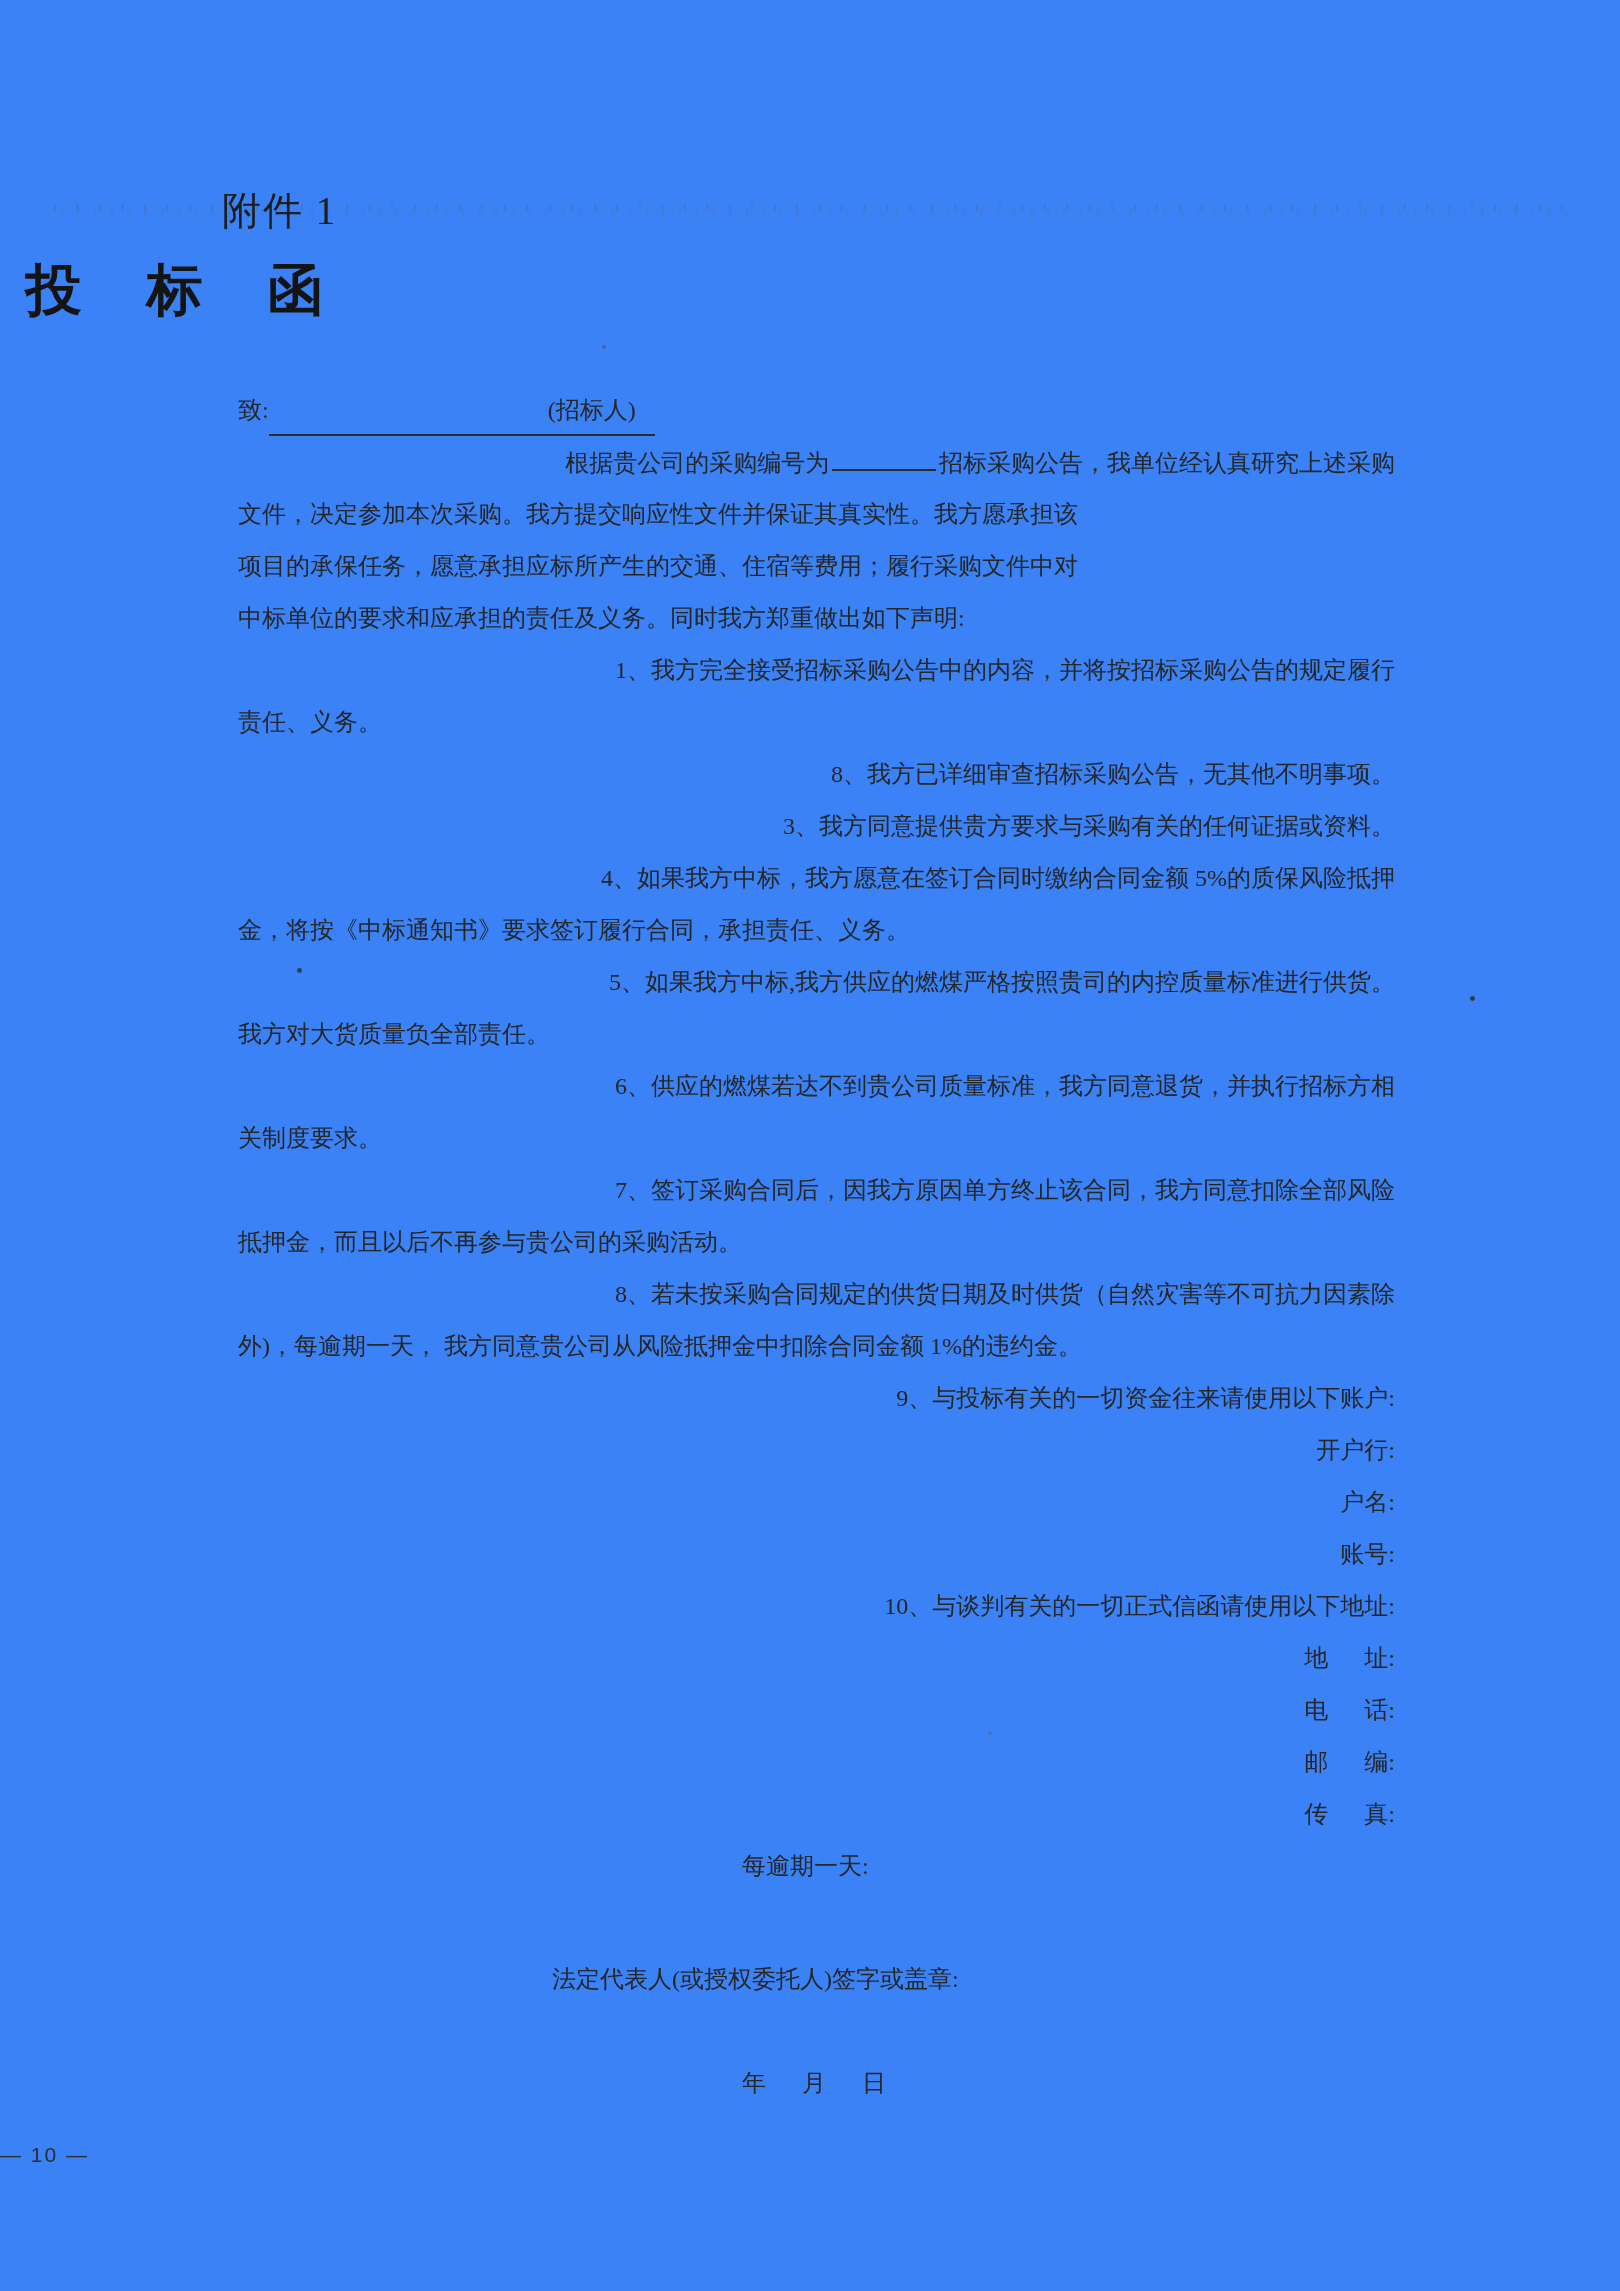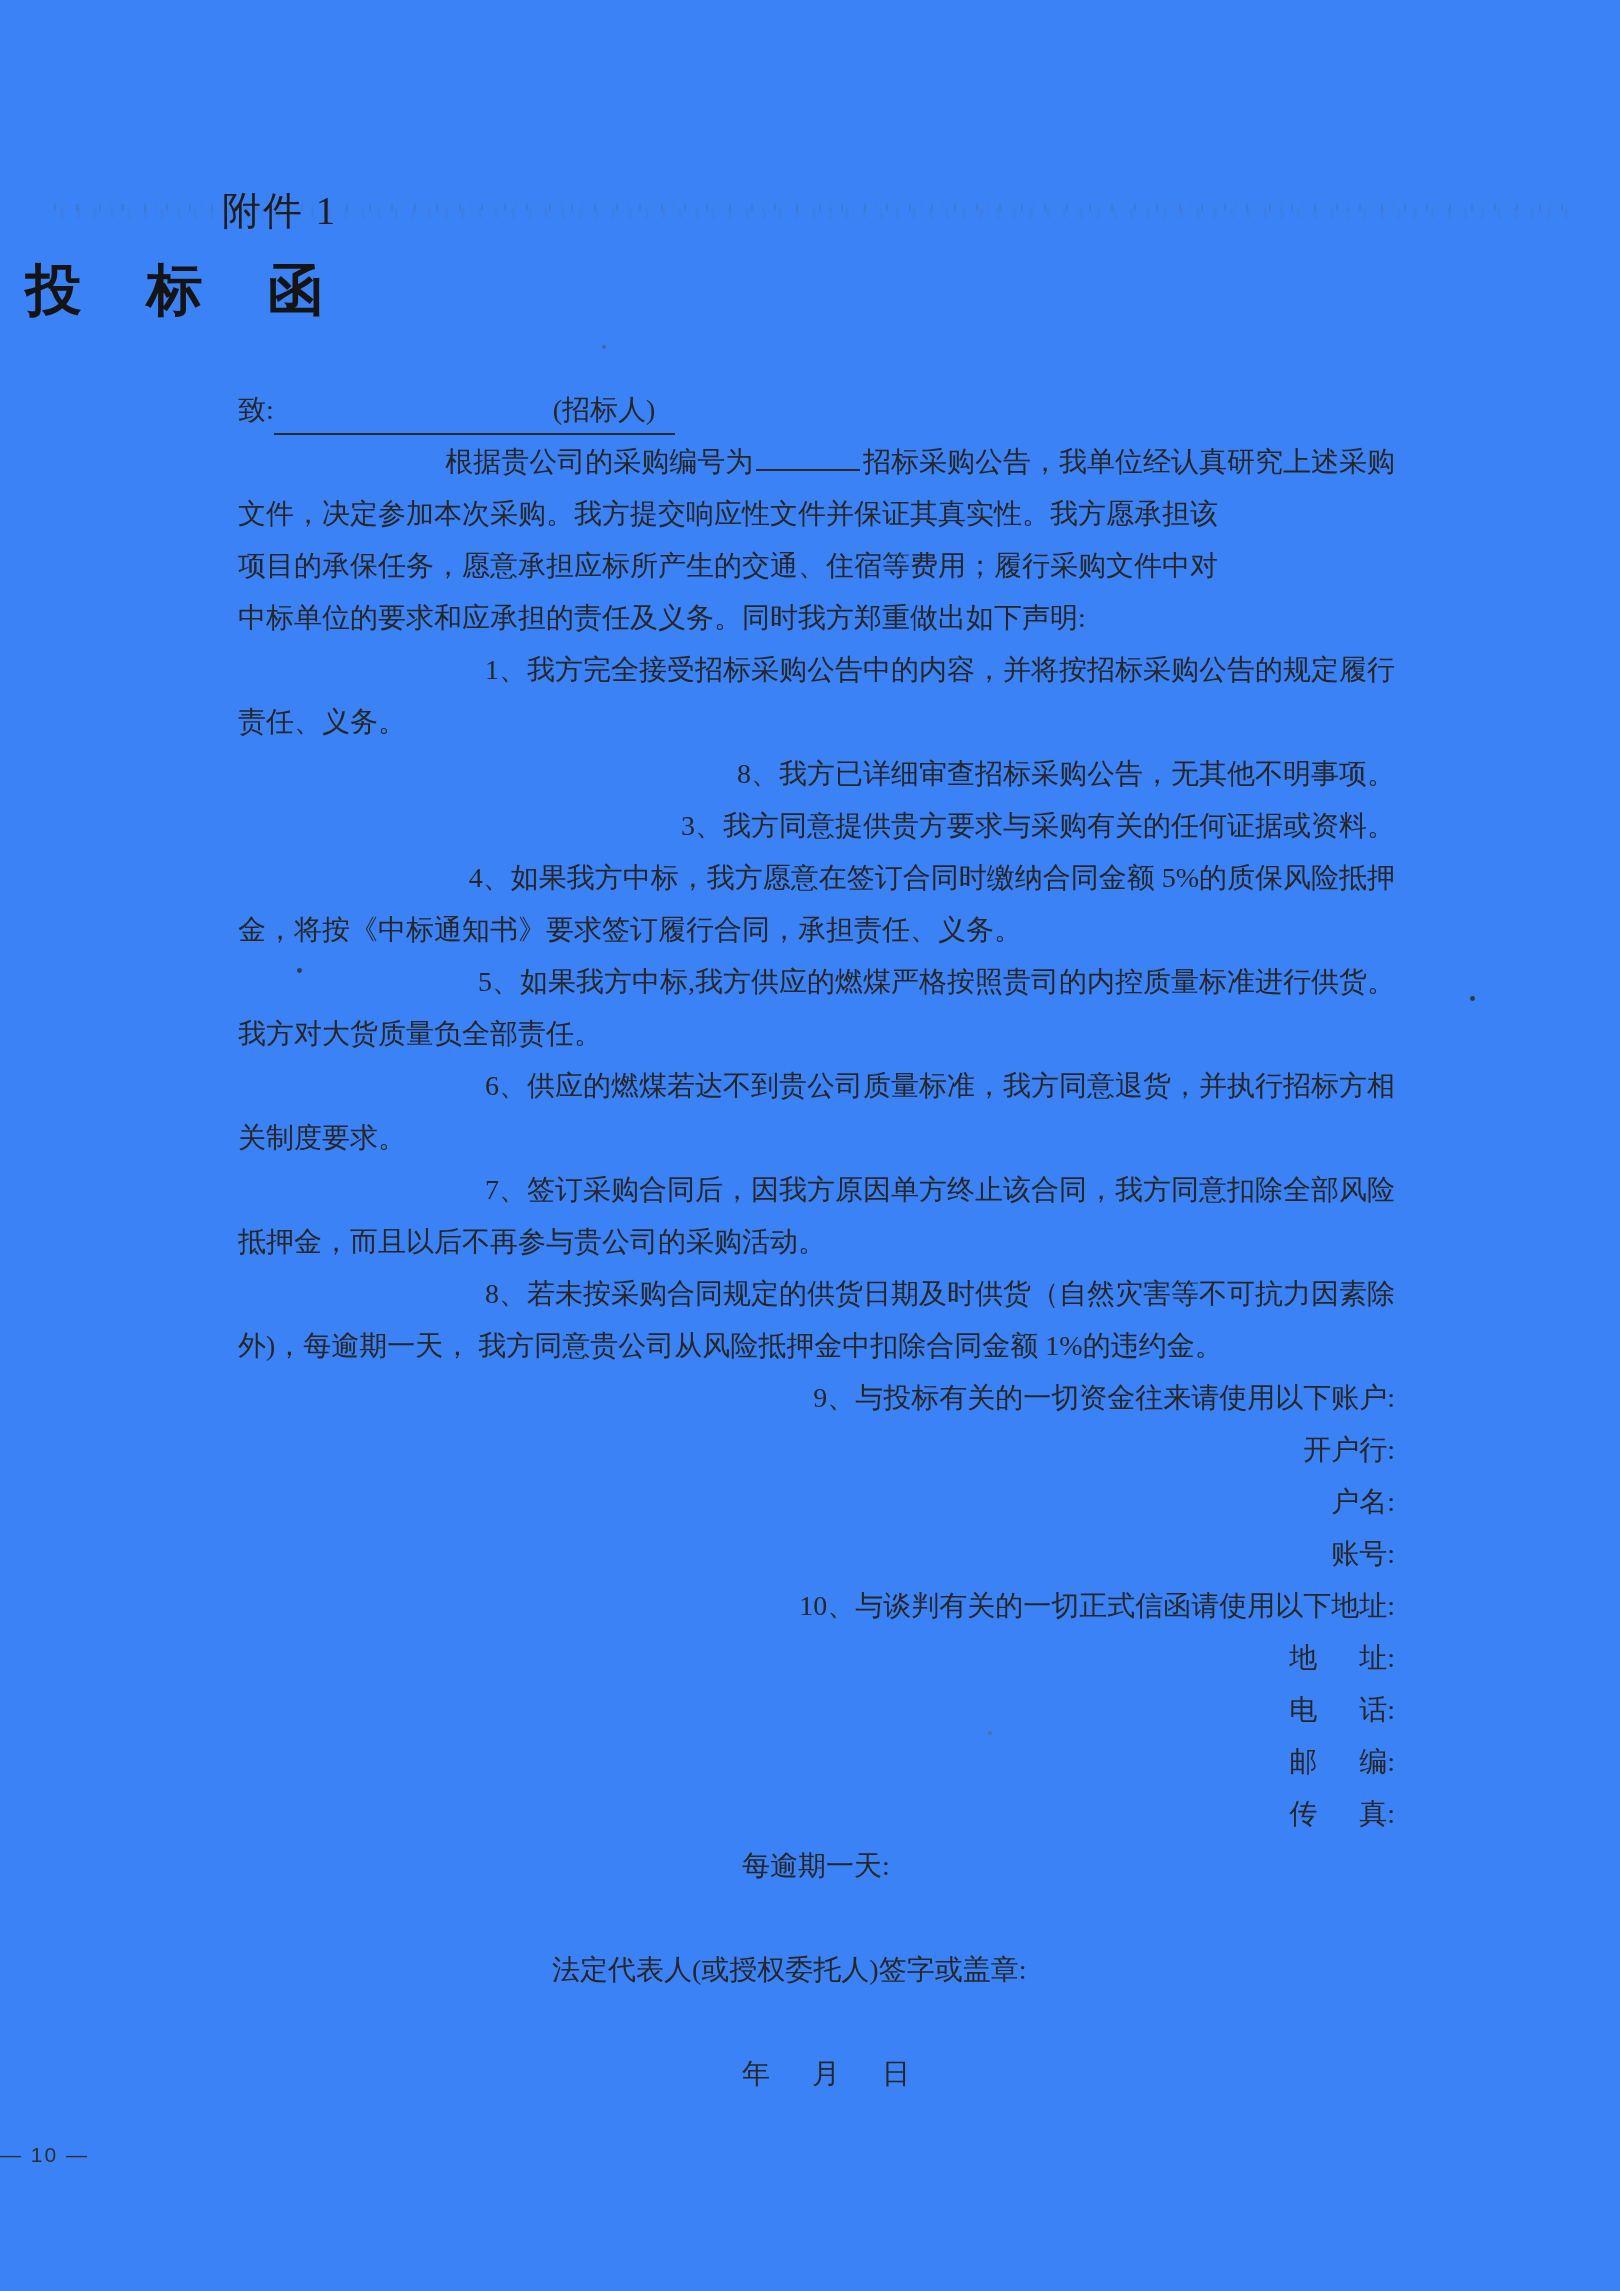--- a/index.html
+++ b/index.html
@@ -36,26 +36,26 @@
     text-align:left;
     font-size:56px;font-weight:bold;color:#141414;
     letter-spacing:25.5px;text-indent:25.5px;
     white-space:pre;
   }
   .flow{
     position:absolute;left:238px;top:384px;width:1157px;
   }
   .line{
     height:52px;line-height:52px;
-    font-size:28px;
+    font-size:24px;
     white-space:pre;
   }
   .indent{padding-left:69px;text-align:right;}
   .seal-line{padding-left:504px;}
-  .sign-line{padding-left:314px;}
+  .sign-line{padding-left:314px;margin-top:9px;}
   .date-line{padding-left:504px;}
   .salut-group{
     display:inline-block;
     border-bottom:2.9px solid #2a2a2a;
     padding:0 19.6px 0 279px;
     line-height:47px;
   }
   .blank-inline{
     display:inline-block;
     width:104px;height:33px;

